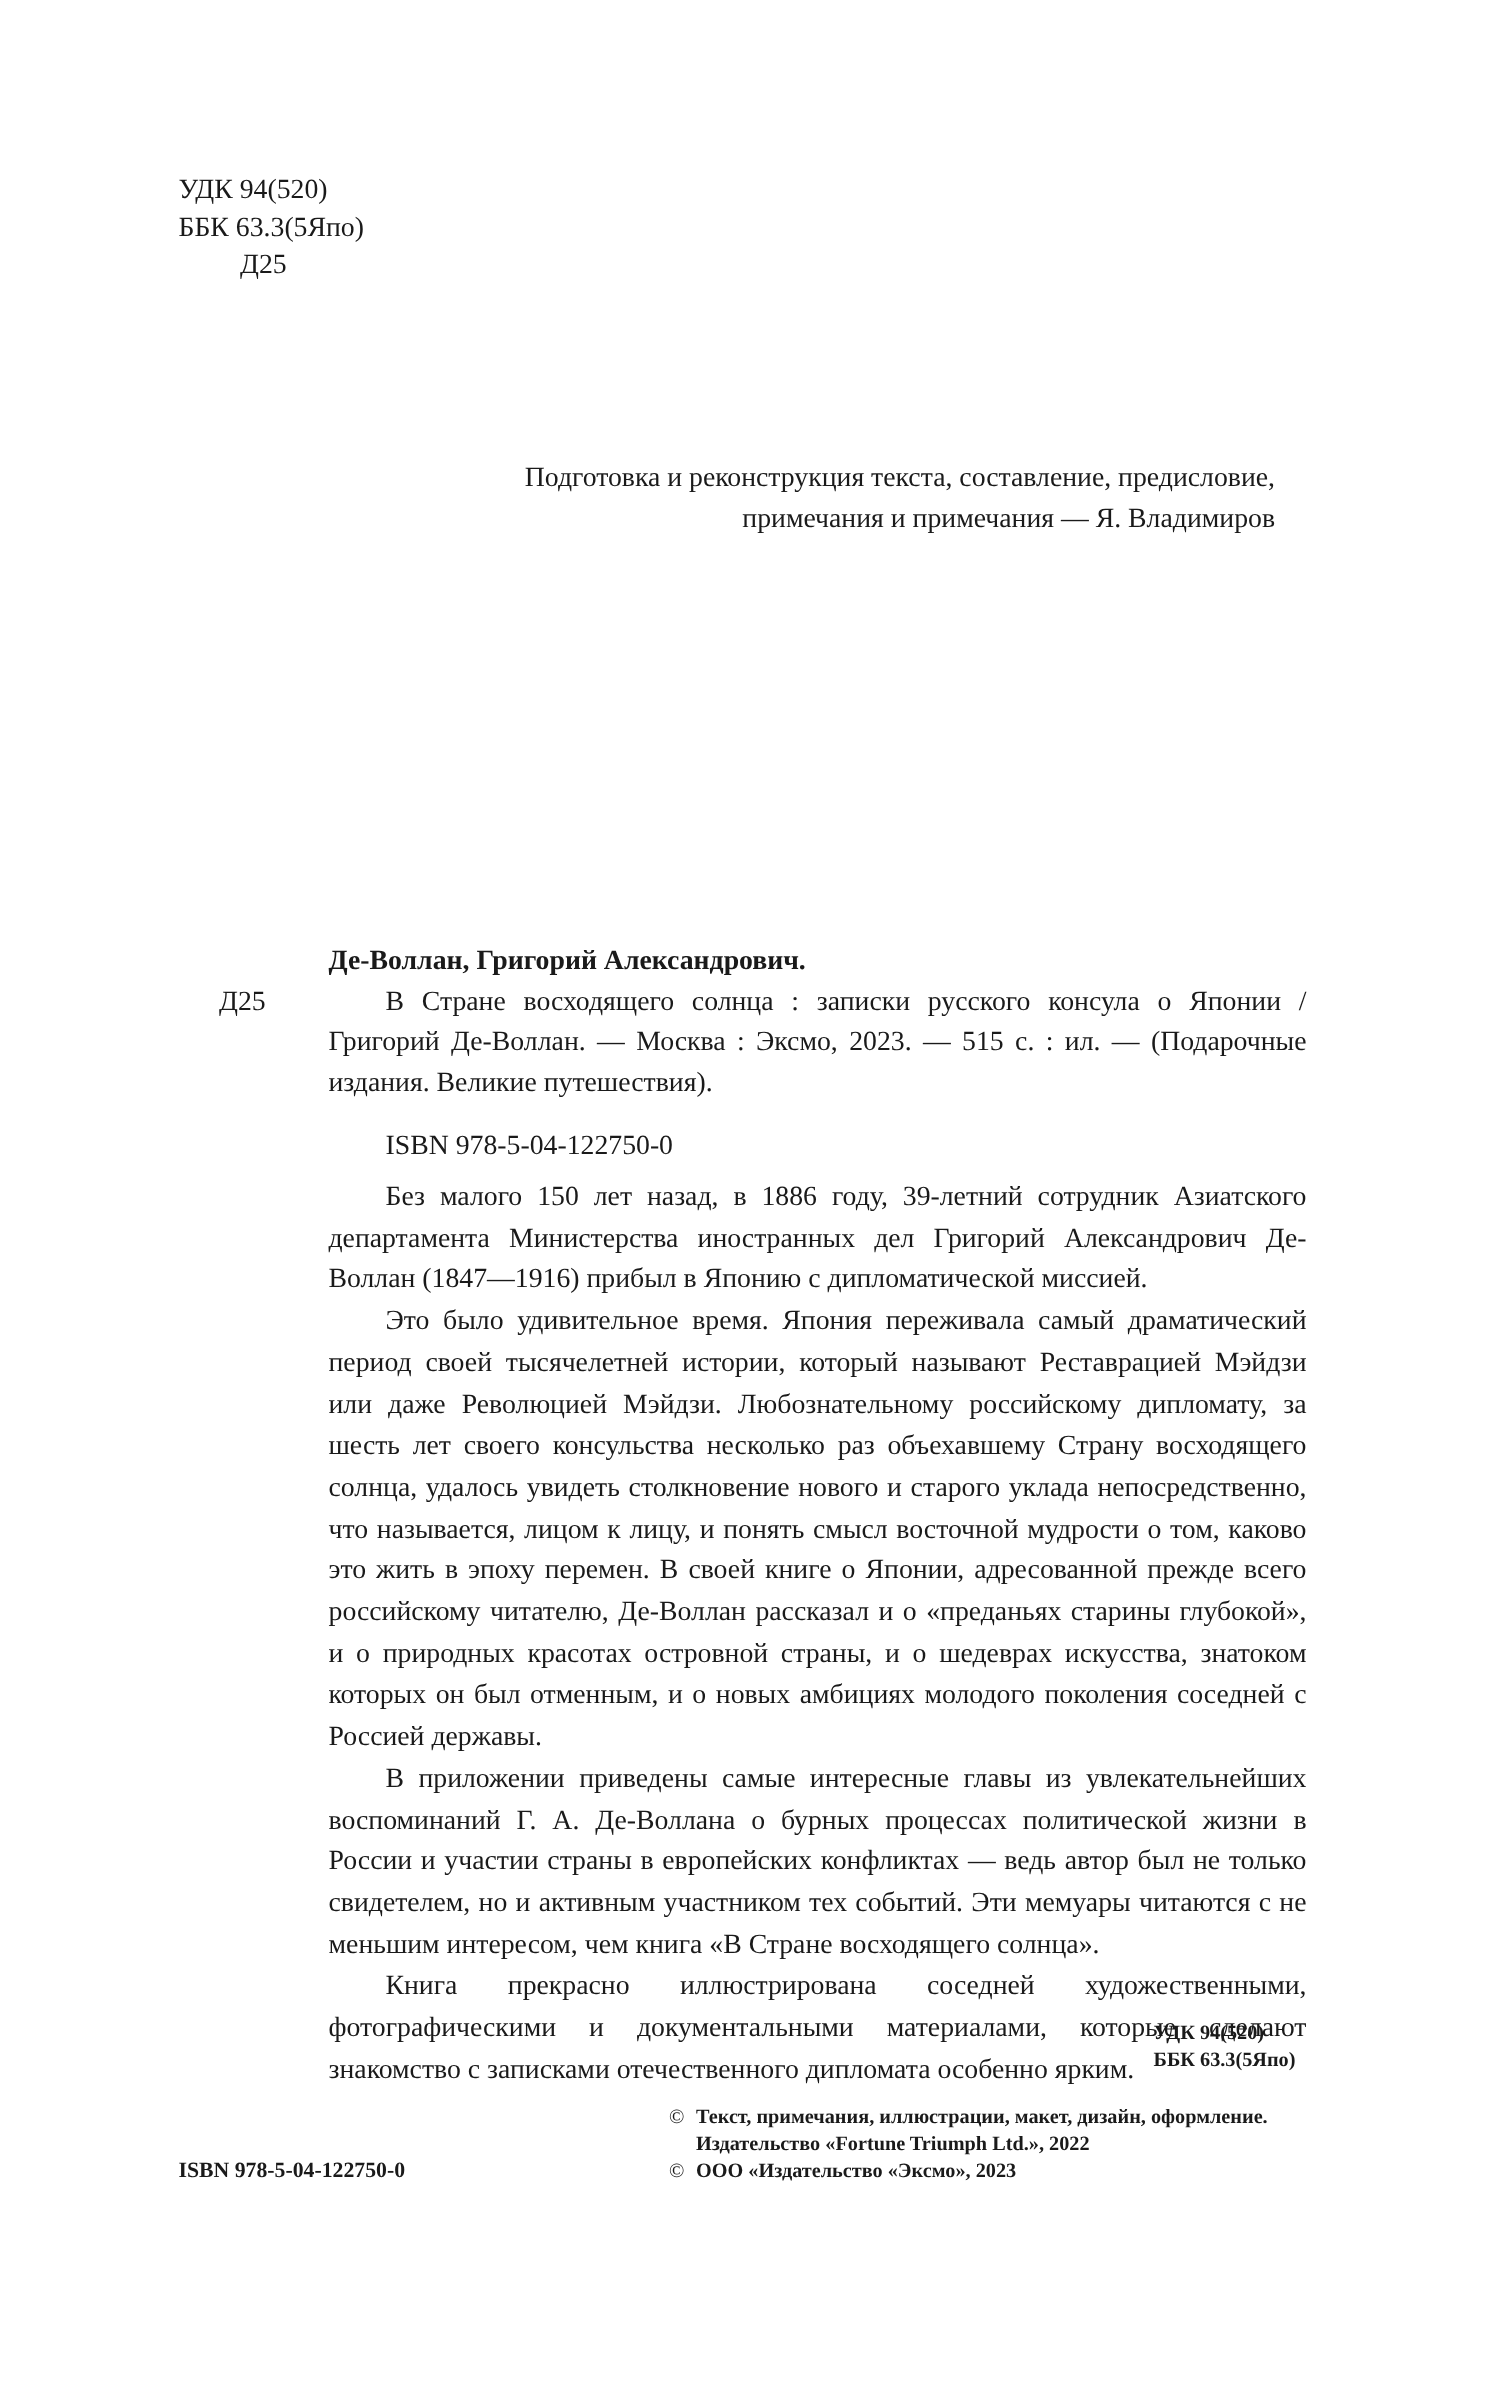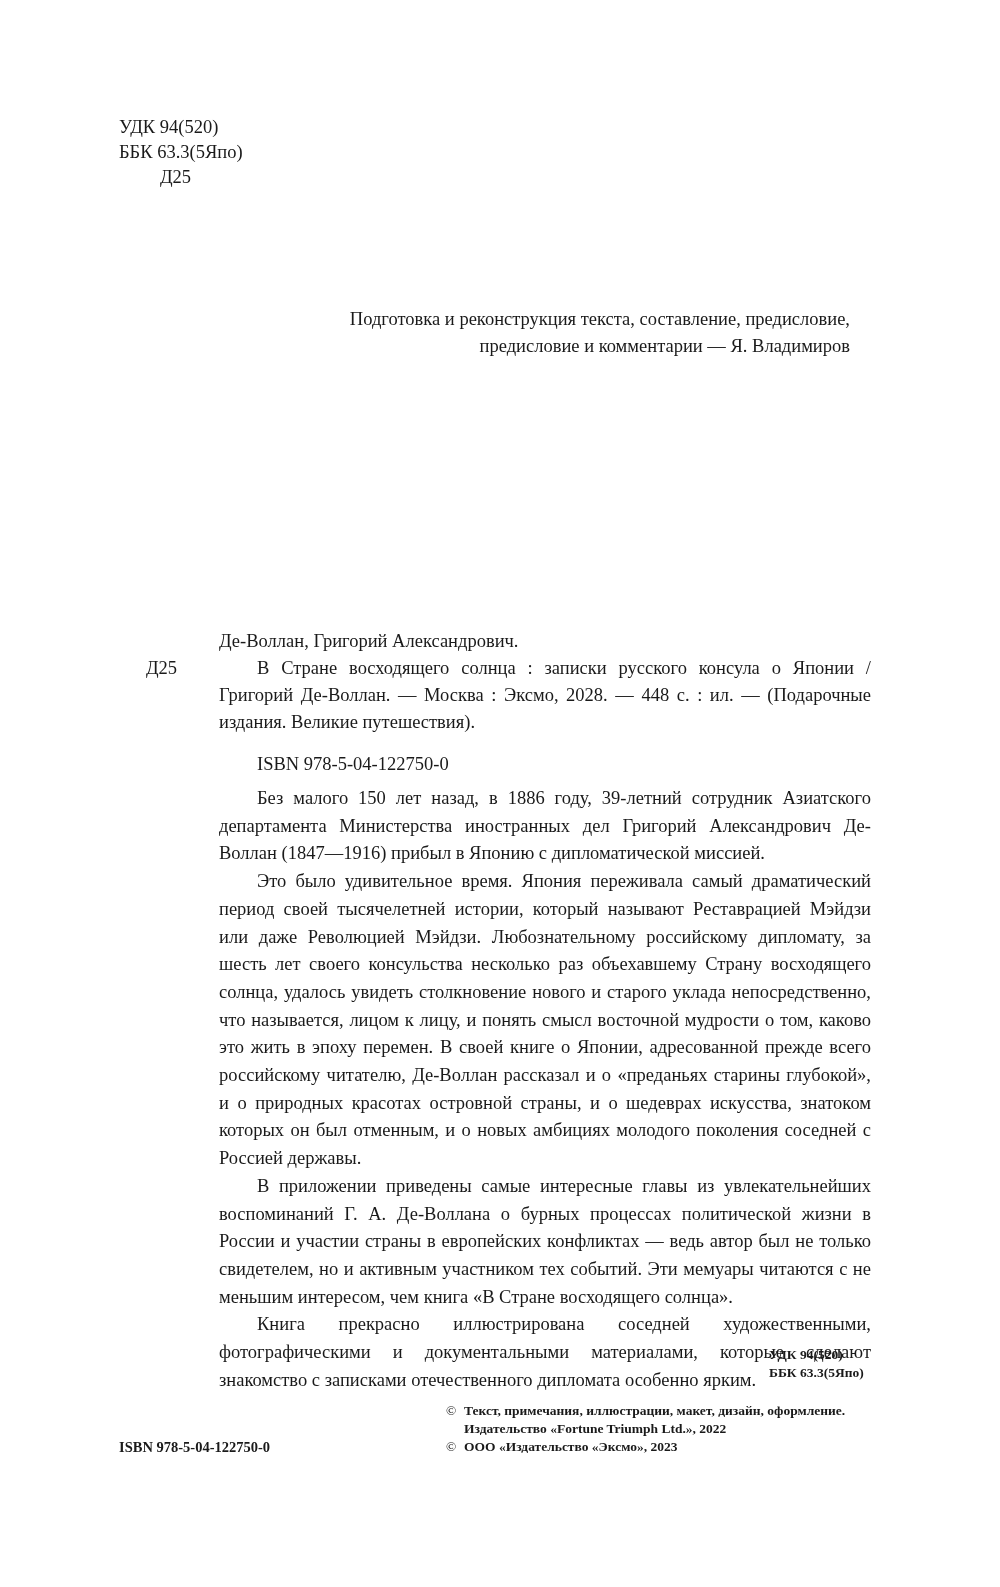--- a/index.html
+++ b/index.html
@@ -10,21 +10,21 @@
   }
   .abs { position: absolute; }
   .codes { left: 119px; top: 115px; font-size: 18.5px; line-height: 25px; }
   .codes .row { white-space: pre; }
   .codes .indent { padding-left: 41px; }
 
   .prep { left: 150px; width: 700px; top: 306px; text-align: right; font-size: 18.5px; line-height: 27px; }
   .prep .editor { }
 
   .biblio { left: 219px; width: 652px; top: 628px; font-size: 18.5px; line-height: 27px; }
-  .author { font-weight: normal; }
+  .author { font-weight: bold; }
   .lead { text-indent: 38px; text-align: justify; text-align-last: left; }
   .code-left { left: 146px; top: 655px; font-size: 18.5px; line-height: 27px; }
   .isbn-main { left: 257px; top: 751px; font-size: 18.5px; line-height: 27px; }
 
   .annot { left: 219px; width: 652px; top: 785px; font-size: 18.5px; line-height: 27.7px; }
   .annot p { margin: 0; text-indent: 38px; text-align: justify; }
 
   .udk-right { left: 769px; top: 1346px; font-size: 13.5px; line-height: 18px; font-weight: bold; }
 
   .copyright { left: 446px; top: 1402px; font-size: 13.5px; line-height: 18px; font-weight: bold; }
@@ -36,28 +36,28 @@
 <body>
 
 <div class="abs codes">
   <div class="row">УДК 94(520)</div>
   <div class="row">ББК 63.3(5Япо)</div>
   <div class="row indent">Д25</div>
 </div>
 
 <div class="abs prep">
   <div>Подготовка и реконструкция текста, составление, предисловие,</div>
-  <div><span>предисловие и комментарии — </span><span class="editor">Я. Владимиров</span></div>
+  <div><span>примечания и примечания — </span><span class="editor">Я. Владимиров</span></div>
 </div>
 
 <div class="abs code-left">Д25</div>
 
 <div class="abs biblio">
   <div class="author">Де-Воллан, Григорий Александрович.</div>
-  <div class="lead">В Стране восходящего солнца : записки русского консула о Японии / Григорий Де-Воллан. — Москва : Эксмо, 2028. — 448 с. : ил. — (Подарочные издания. Великие путешествия).</div>
+  <div class="lead">В Стране восходящего солнца : записки русского консула о Японии / Григорий Де-Воллан. — Москва : Эксмо, 2023. — 515 с. : ил. — (Подарочные издания. Великие путешествия).</div>
 </div>
 
 <div class="abs isbn-main">ISBN 978-5-04-122750-0</div>
 
 <div class="abs annot">
   <p>Без малого 150 лет назад, в 1886 году, 39-летний сотрудник Азиатского департамента Министерства иностранных дел Григорий Александрович Де-Воллан (1847—1916) прибыл в Японию с дипломатической миссией.</p>
   <p>Это было удивительное время. Япония переживала самый драматический период своей тысячелетней истории, который называют Реставрацией Мэйдзи или даже Революцией Мэйдзи. Любознательному российскому дипломату, за шесть лет своего консульства несколько раз объехавшему Страну восходящего солнца, удалось увидеть столкновение нового и старого уклада непосредственно, что называется, лицом к лицу, и понять смысл восточной мудрости о том, каково это жить в эпоху перемен. В своей книге о Японии, адресованной прежде всего российскому читателю, Де-Воллан рассказал и о «преданьях старины глубокой», и о природных красотах островной страны, и о шедеврах искусства, знатоком которых он был отменным, и о новых амбициях молодого поколения соседней с Россией державы.</p>
   <p>В приложении приведены самые интересные главы из увлекательнейших воспоминаний Г. А. Де-Воллана о бурных процессах политической жизни в России и участии страны в европейских конфликтах — ведь автор был не только свидетелем, но и активным участником тех событий. Эти мемуары читаются с не меньшим интересом, чем книга «В Стране восходящего солнца».</p>
   <p>Книга прекрасно иллюстрирована соседней художественными, фотографическими и документальными материалами, которые сделают знакомство с записками отечественного дипломата особенно ярким.</p>
 </div>

